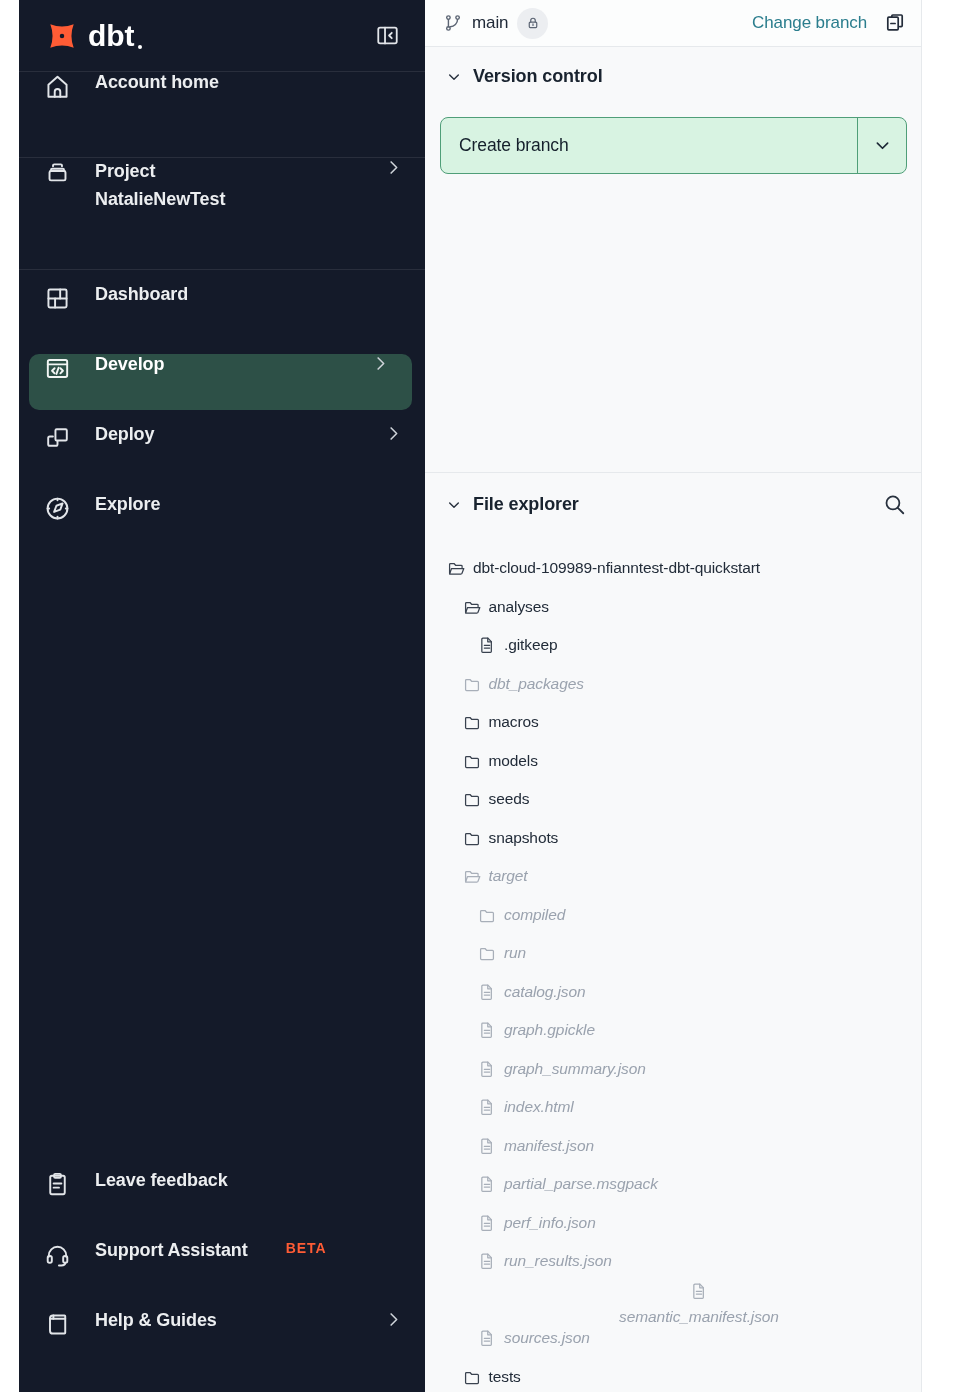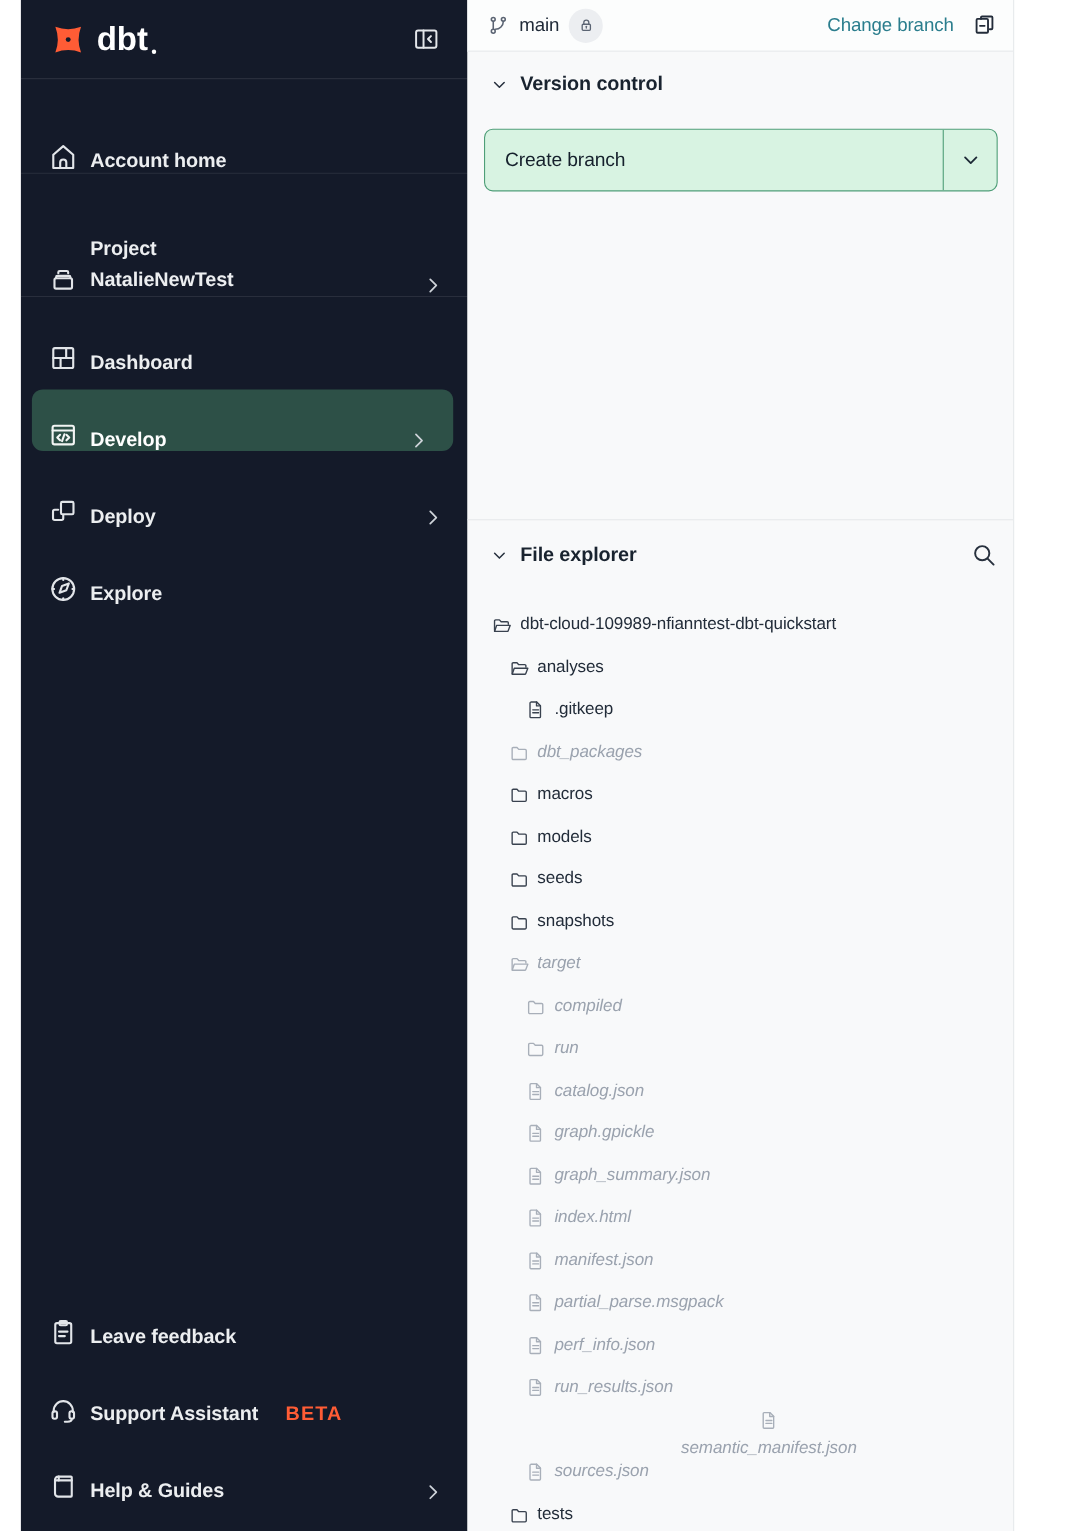--- a/index.html
+++ b/index.html
@@ -12,41 +12,41 @@
              display:flex; flex-direction:column; }
   .logo-row { height:72px; display:flex; align-items:center; padding:0 24px 0 26px;
               border-bottom:1px solid rgba(255,255,255,0.09); }
   .logo { display:flex; align-items:center; gap:9px; }
   .logo-word { font-size:30px; font-weight:700; color:#fff; position:relative; padding-right:8px; }
   .logo-word::after { content:""; position:absolute; right:0; bottom:4px; width:4px; height:4px;
                       border-radius:50%; background:#fff; }
   .collapse-btn { margin-left:auto; background:none; border:none; cursor:pointer; color:#e3e6ea;
                   display:flex; align-items:center; }
 
-  .nav-item { display:flex; align-items:flex-end; padding:0 22px 0 24px; gap:10px; cursor:pointer; }
+  .nav-item { display:flex; align-items:flex-start; padding:0 22px 0 24px; gap:23px; cursor:pointer; }
   .nav-item .label { font-size:18px; font-weight:700; color:#eceef0; }
   .nav-item svg.ic { width:29px; height:29px; flex:0 0 29px; color:#e2e5e9; }
   .nav-item .chev { margin-left:auto; color:#ced3d9; display:flex; }
 
   .row-account { height:86px; border-bottom:1px solid rgba(255,255,255,0.09); }
   .row-project { height:112px; border-bottom:1px solid rgba(255,255,255,0.09); }
   .two-line { display:flex; flex-direction:column; line-height:1.55; }
 
   .nav-group { padding-top:14px; }
   .nav-group .nav-item { height:56px; margin-bottom:14px; }
   .nav-item.active { background:var(--active-bg,#2d5047); margin-left:10px; margin-right:13px;
                      border-radius:10px; padding-left:14px; }
   .nav-item.active .label { color:#fff; }
   .nav-item.active svg.ic { color:#f2f5f4; }
 
   .spacer { flex:1; }
   .nav-bottom { padding-bottom:26px; }
   .nav-bottom .nav-item { height:56px; margin-bottom:14px; }
   .nav-bottom .nav-item:last-child { margin-bottom:0; }
-  .beta { color:var(--accent-orange,#ff5c35); font-size:18px; font-weight:700;
+  .beta { color:var(--accent-orange,#ff5c35); font-size:14px; font-weight:700;
           letter-spacing:1px; margin-left:15px; }
 
   
   .panel { width:496px; flex:0 0 496px; background:var(--panel-bg,#f8f9fa);
            display:flex; flex-direction:column; }
   .topbar { height:47px; flex:0 0 47px; background:#fcfdfd; border-bottom:1px solid #e6e9ec;
             display:flex; align-items:center; padding:0 14px 0 18px; }
   .branch-group { display:flex; align-items:center; gap:9px; }
   .branch-group svg { color:#5b6473; }
   .branch-name { font-size:17px; color:#202a38; }

